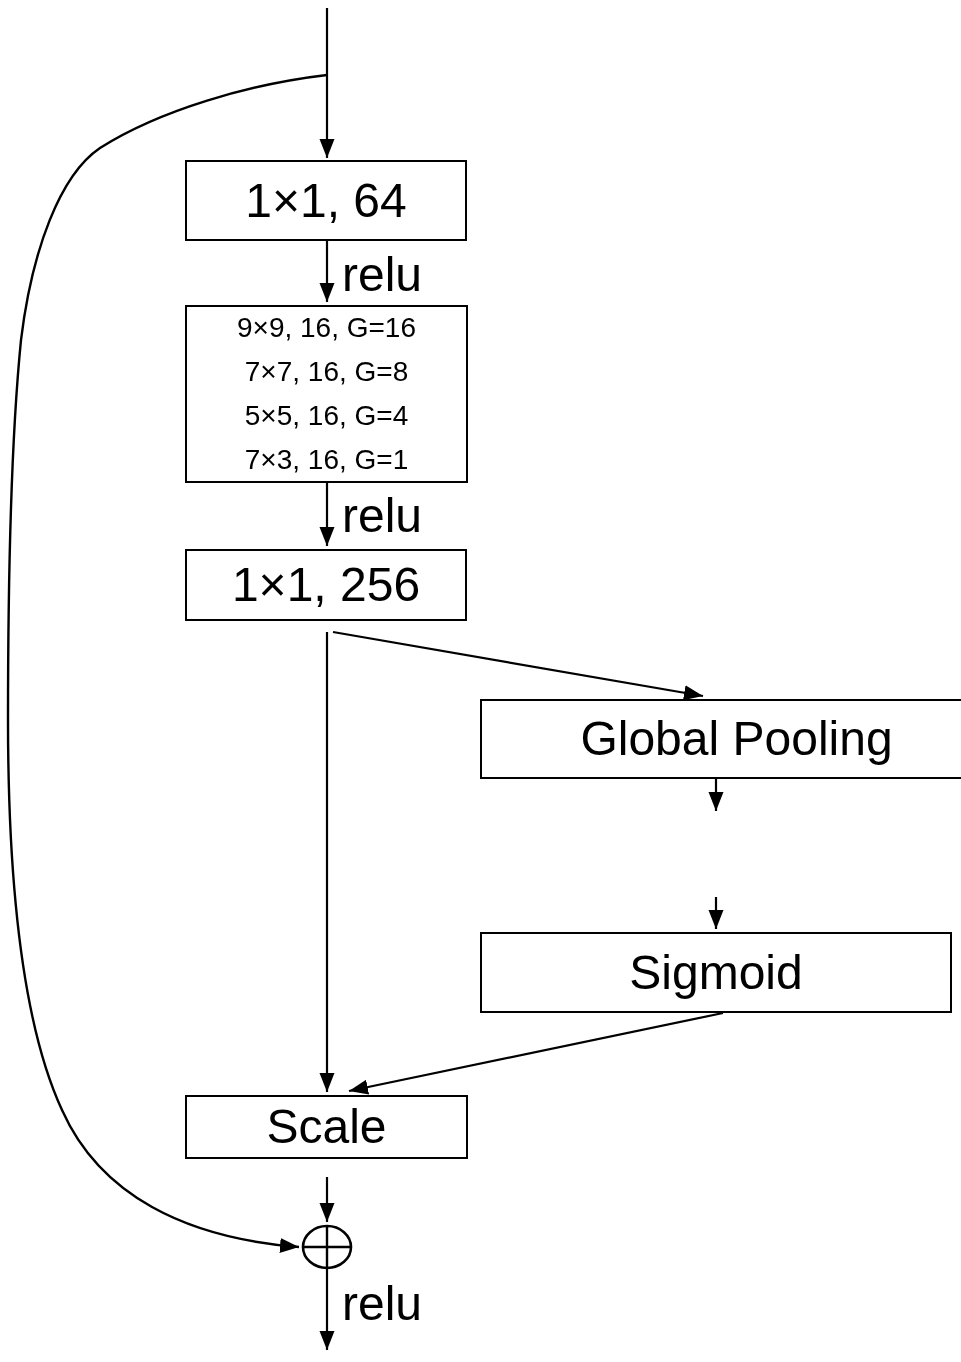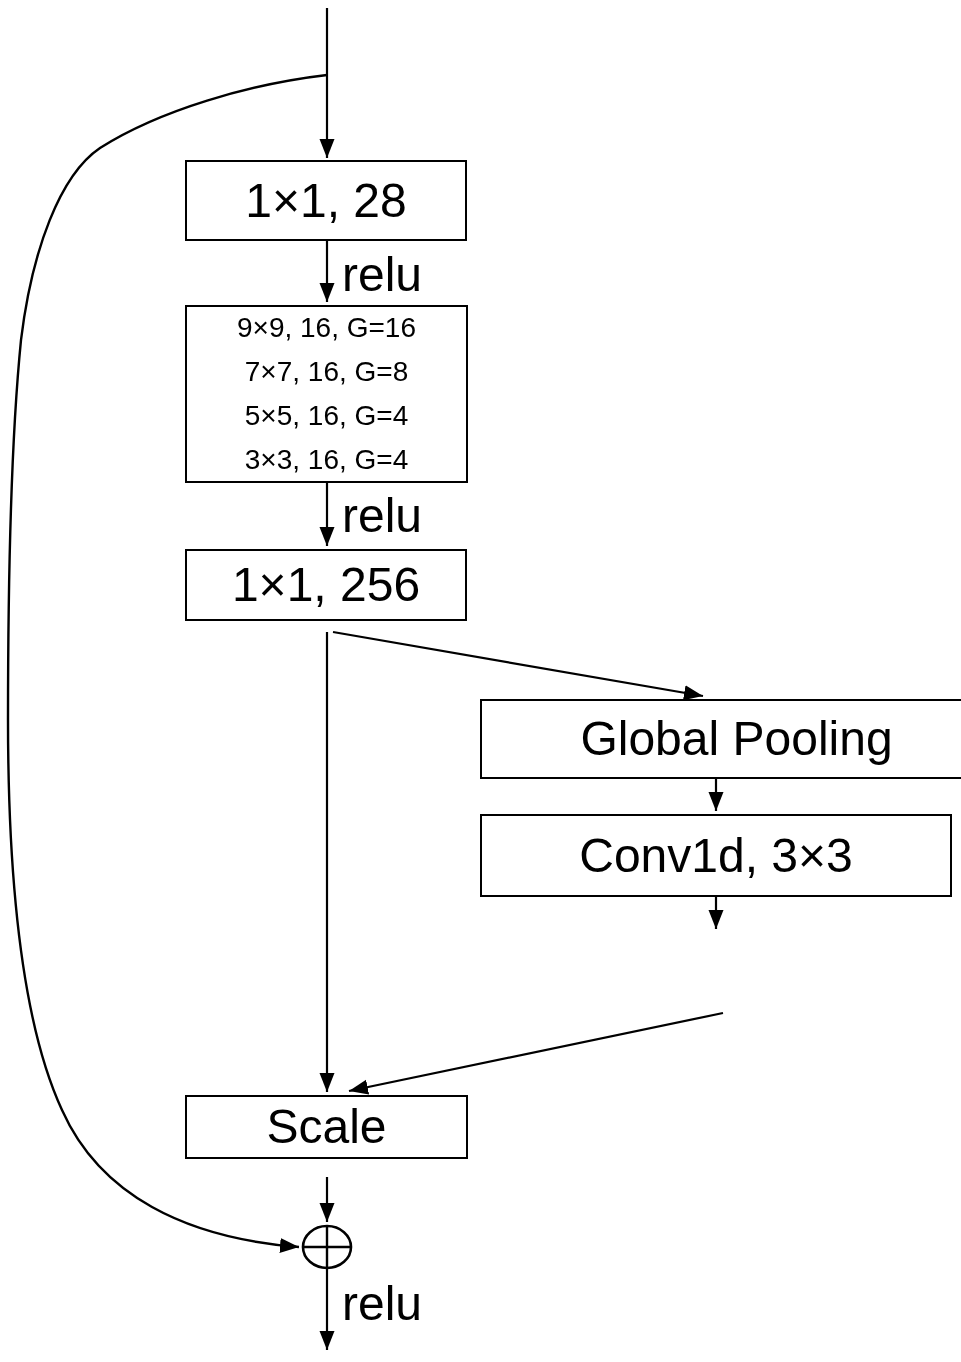--- a/index.html
+++ b/index.html
@@ -82,42 +82,42 @@
     <g>
       <ellipse cx="327" cy="1247" rx="24" ry="21" fill="#ffffff" stroke="#000000" stroke-width="2.6"></ellipse>
       <path d="M303,1247 L351,1247" stroke="#000000" stroke-width="2.4" fill="none"></path>
       <path d="M327,1226 L327,1268" stroke="#000000" stroke-width="2.4" fill="none"></path>
     </g>
 
     <path d="M327,1268 L327,1350" stroke="#000000" stroke-width="2.2" fill="none" marker-end="url(#ah)"></path>
   </svg>
 
   <div class="node" style="left:185px; top:160px; width:282px; height:81px;">
-    <span>1×1, 28</span>
+    <span>1×1, 64</span>
   </div>
 
   <div class="node node-multi" style="left:185px; top:305px; width:283px; height:178px;">
     <div>9×9, 16, G=16</div>
     <div>7×7, 16, G=8</div>
     <div>5×5, 16, G=4</div>
-    <div>3×3, 16, G=4</div>
+    <div>7×3, 16, G=1</div>
   </div>
 
   <div class="node" style="left:185px; top:549px; width:282px; height:72px;">
     <span>1×1, 256</span>
   </div>
 
   <div class="node" style="left:480px; top:699px; width:513px; height:80px;">
     <span>Global Pooling</span>
   </div>
 
-  <div class="node" style="left:480px; top:814px; width:472px; height:83px;">
-    <span>Conv1d, 3×3</span>
+
+  <div class="node" style="left:480px; top:932px; width:472px; height:81px;">
+    <span>Sigmoid</span>
   </div>
-
 
   <div class="node" style="left:185px; top:1095px; width:283px; height:64px;">
     <span>Scale</span>
   </div>
 
   <div class="edge-label" style="left:342px; top:251px;">relu</div>
 
   <div class="edge-label" style="left:342px; top:492px;">relu</div>
 
   <div class="edge-label" style="left:342px; top:1280px;">relu</div>

